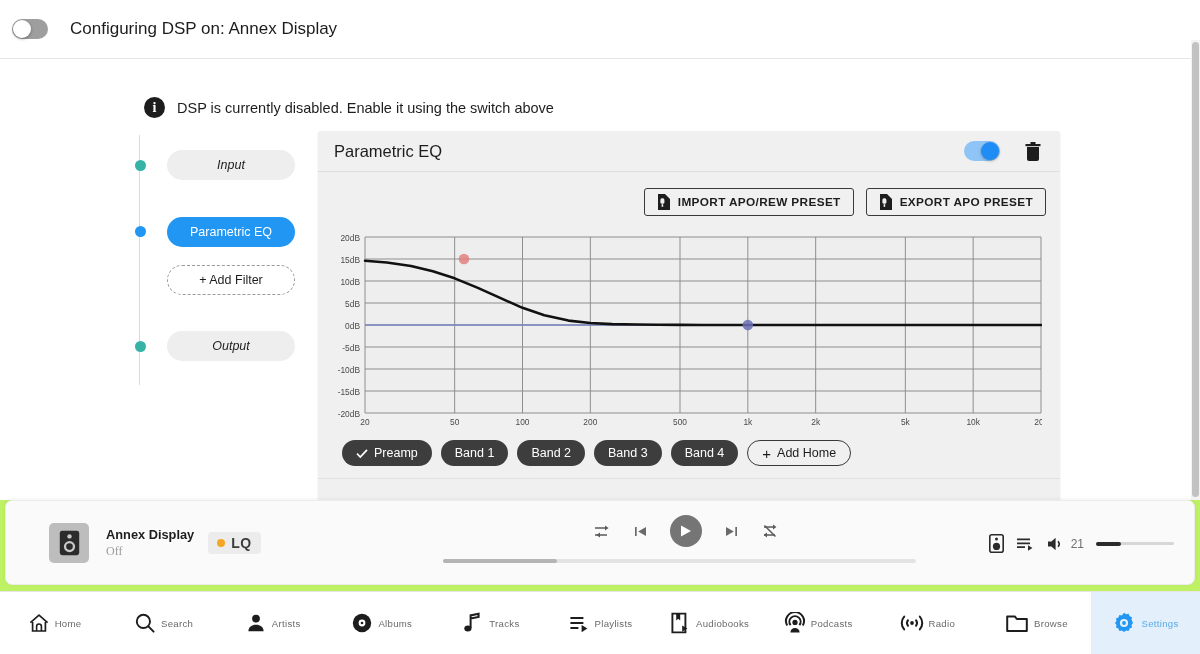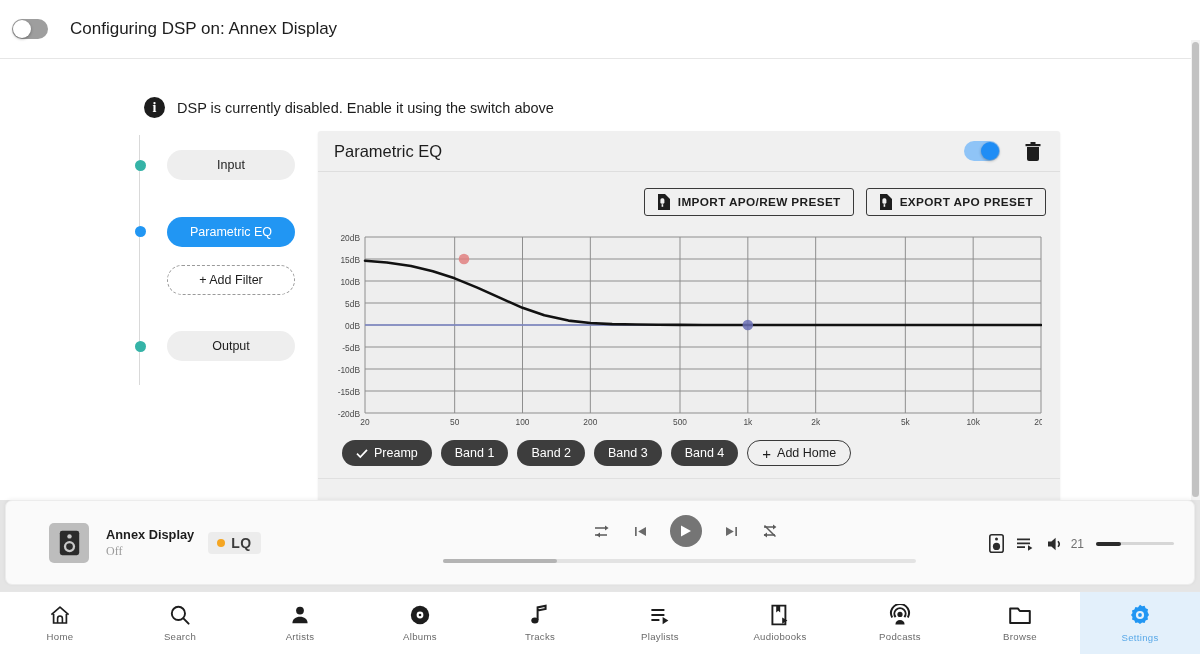--- a/index.html
+++ b/index.html
@@ -2,21 +2,21 @@
 <html><head>
 <meta charset="utf-8">
 <style>
   * { box-sizing: border-box; margin: 0; padding: 0; }
   html, body {
     width: 1200px; height: 654px;
     font-family: "Liberation Sans", sans-serif;
     background: #ffffff;
     overflow: hidden;
   }
-  #app { position: relative; width: 1200px; height: 654px; background: #e5e5e5; }
+  #app { position: relative; width: 1200px; height: 654px; background: #bef264; }
 
   
   .topbar {
     position: absolute; left: 0; top: 0; width: 1200px; height: 59px;
     background: #fff; border-bottom: 1px solid #e6e6e6;
     display: flex; align-items: center; padding-left: 12px;
   }
   .switch {
     width: 36px; height: 20px; border-radius: 10px; background: #9e9e9e;
     position: relative; flex: none; cursor: pointer;
@@ -46,21 +46,21 @@
   .chain-line { position:absolute; left:4px; top:0; width:1px; height:250px; background:#d9d9d9; }
   .chain-node { position:absolute; left:0; width:11px; height:11px; border-radius:50%; }
   .chain-node.teal { background:#35b3a7; }
   .chain-node.blue { background:#2196f3; }
   .chain-btn {
     position:absolute; left:32px; width:128px; height:30px; border-radius:16px;
     display:flex; align-items:center; justify-content:center;
     font-size:12.5px; cursor:pointer; border:none;
     font-family:"Liberation Sans", sans-serif;
   }
-  .chain-btn.plain { background:#eeeeee; color:#1d1d1d; }
+  .chain-btn.plain { background:#eeeeee; color:#1d1d1d;font-style:italic; }
   .chain-btn.active { background:#2196f3; color:#fff; }
   .chain-btn.dashed { background:#fff; color:#1d1d1d; border:1px dashed #9a9a9a; }
 
   
   .panel {
     position:absolute; left:318px; top:131px; width:742px; min-height:380px;
     background:#f0f0f0; border-radius:3px; box-shadow: 0 1px 2px rgba(0,0,0,.10);
     overflow:hidden;
   }
   .panel-head { height:41px; display:flex; align-items:center; padding:0 14px 0 16px;
@@ -115,21 +115,21 @@
   .seek-fill { width:115px; height:4px; background:#b4b4b4; border-radius:2px; }
 
   .player-right { position:absolute; right:20px; top:0; height:85px; display:flex; align-items:center; gap:12px; }
   .vol-num { font-size:12px; color:#6f6f6f; margin-left:5px; }
   .vol-slider { width:78px; height:3px; background:#d6d6d6; border-radius:2px; position:relative; cursor:pointer; }
   .vol-fill { width:25px; height:4px; background:#2b2b2b; border-radius:2px; position:absolute; top:-0.5px; left:0; }
 
   
   .bottomnav { position:absolute; left:0; top:591px; width:1200px; height:63px;
     background:#fff; border-top:1px solid #e6e6e6; display:flex; }
-  .navitem { flex:1; display:flex; flex-direction:column; align-items:center;
+  .navitem { flex:1; display:flex; align-items:center;
     justify-content:center; gap:5px; cursor:pointer; color:#1d1d1d; }
   .navitem .navlabel { font-size:9.6px; color:#6a6a6a; letter-spacing:.3px; }
   .navitem.active { background:#e3f0fb; color:#2196f3; }
   .navitem.active .navlabel { color:#5aa9e8; }
 </style>
 </head>
 <body>
 
 <div id="app">
 
@@ -448,20 +448,30 @@
             <path d="M6.6 13.2a5.6 5.6 0 1 1 8.8 0" stroke="currentColor" stroke-width="2" fill="none"></path>
             <circle cx="11" cy="10.4" r="2.6" fill="currentColor"></circle>
             <path d="M6.4 20.4c0-2.8 2-4.4 4.6-4.4s4.6 1.6 4.6 4.4z" fill="currentColor"></path>
           </svg>
         </span>
         <span class="navlabel">Podcasts</span>
       </div>
       <div class="navitem">
         <span style="display: flex;">
           <svg width="24" height="22" viewBox="0 0 24 22">
+            <path d="M4.2 4.6a9.6 9.6 0 0 0 0 12.8M19.8 4.6a9.6 9.6 0 0 1 0 12.8" stroke="currentColor" stroke-width="2" fill="none" stroke-linecap="round"></path>
+            <path d="M8 8.2a4.6 4.6 0 0 0 0 5.6M16 8.2a4.6 4.6 0 0 1 0 5.6" stroke="currentColor" stroke-width="2" fill="none" stroke-linecap="round"></path>
+            <circle cx="12" cy="11" r="1.9" fill="currentColor"></circle>
+          </svg>
+        </span>
+        <span class="navlabel">Radio</span>
+      </div>
+      <div class="navitem">
+        <span style="display: flex;">
+          <svg width="24" height="22" viewBox="0 0 24 22">
             <path d="M2.2 4.4h7.6l2 2.6h10v12H2.2z" stroke="currentColor" stroke-width="2" fill="none" stroke-linejoin="round"></path>
           </svg>
         </span>
         <span class="navlabel">Browse</span>
       </div>
       <div class="navitem active">
         <span style="display: flex;">
           <svg width="24" height="24" viewBox="0 0 24 24">
             <path d="M12 1.8l2.1 1.5 2.5-.5 1 2.4 2.4 1-.5 2.5L21 12l-1.5 2.1.5 2.5-2.4 1-1 2.4-2.5-.5L12 21l-2.1-1.5-2.5.5-1-2.4-2.4-1 .5-2.5L3 12l1.5-2.1-.5-2.5 2.4-1 1-2.4 2.5.5z" fill="currentColor"></path>
             <circle cx="12" cy="12" r="4.1" fill="#e3f0fb"></circle>

